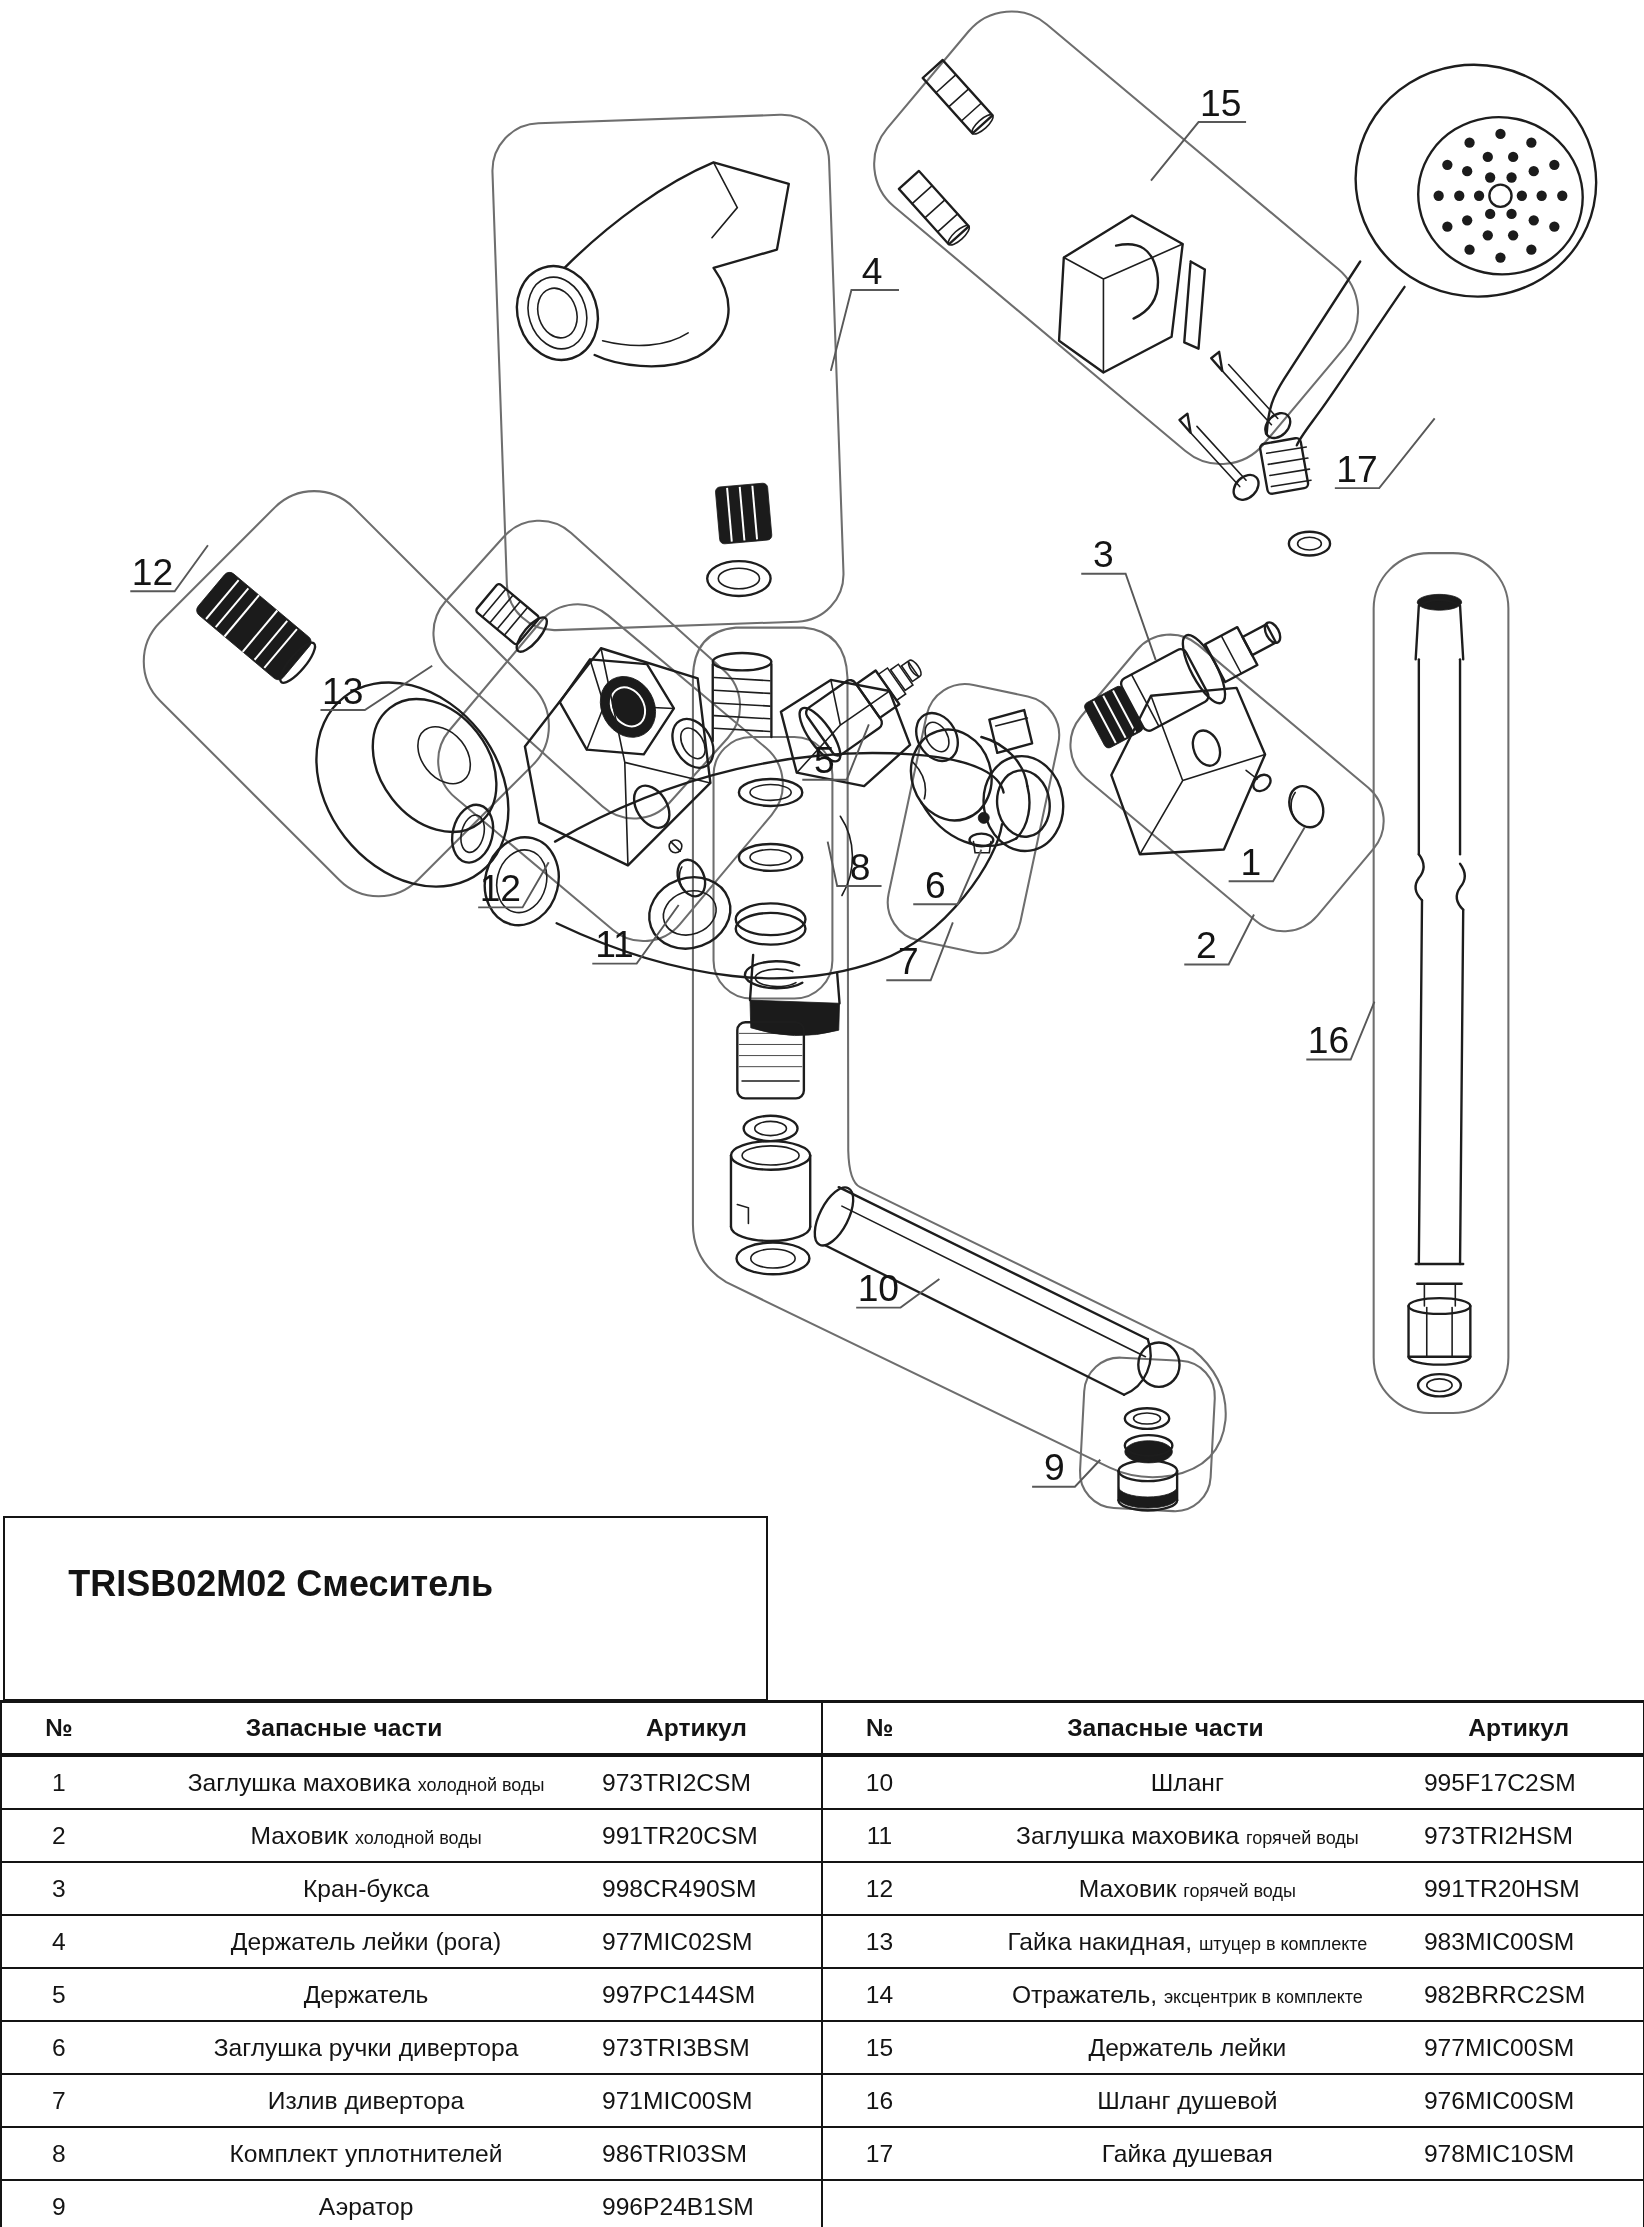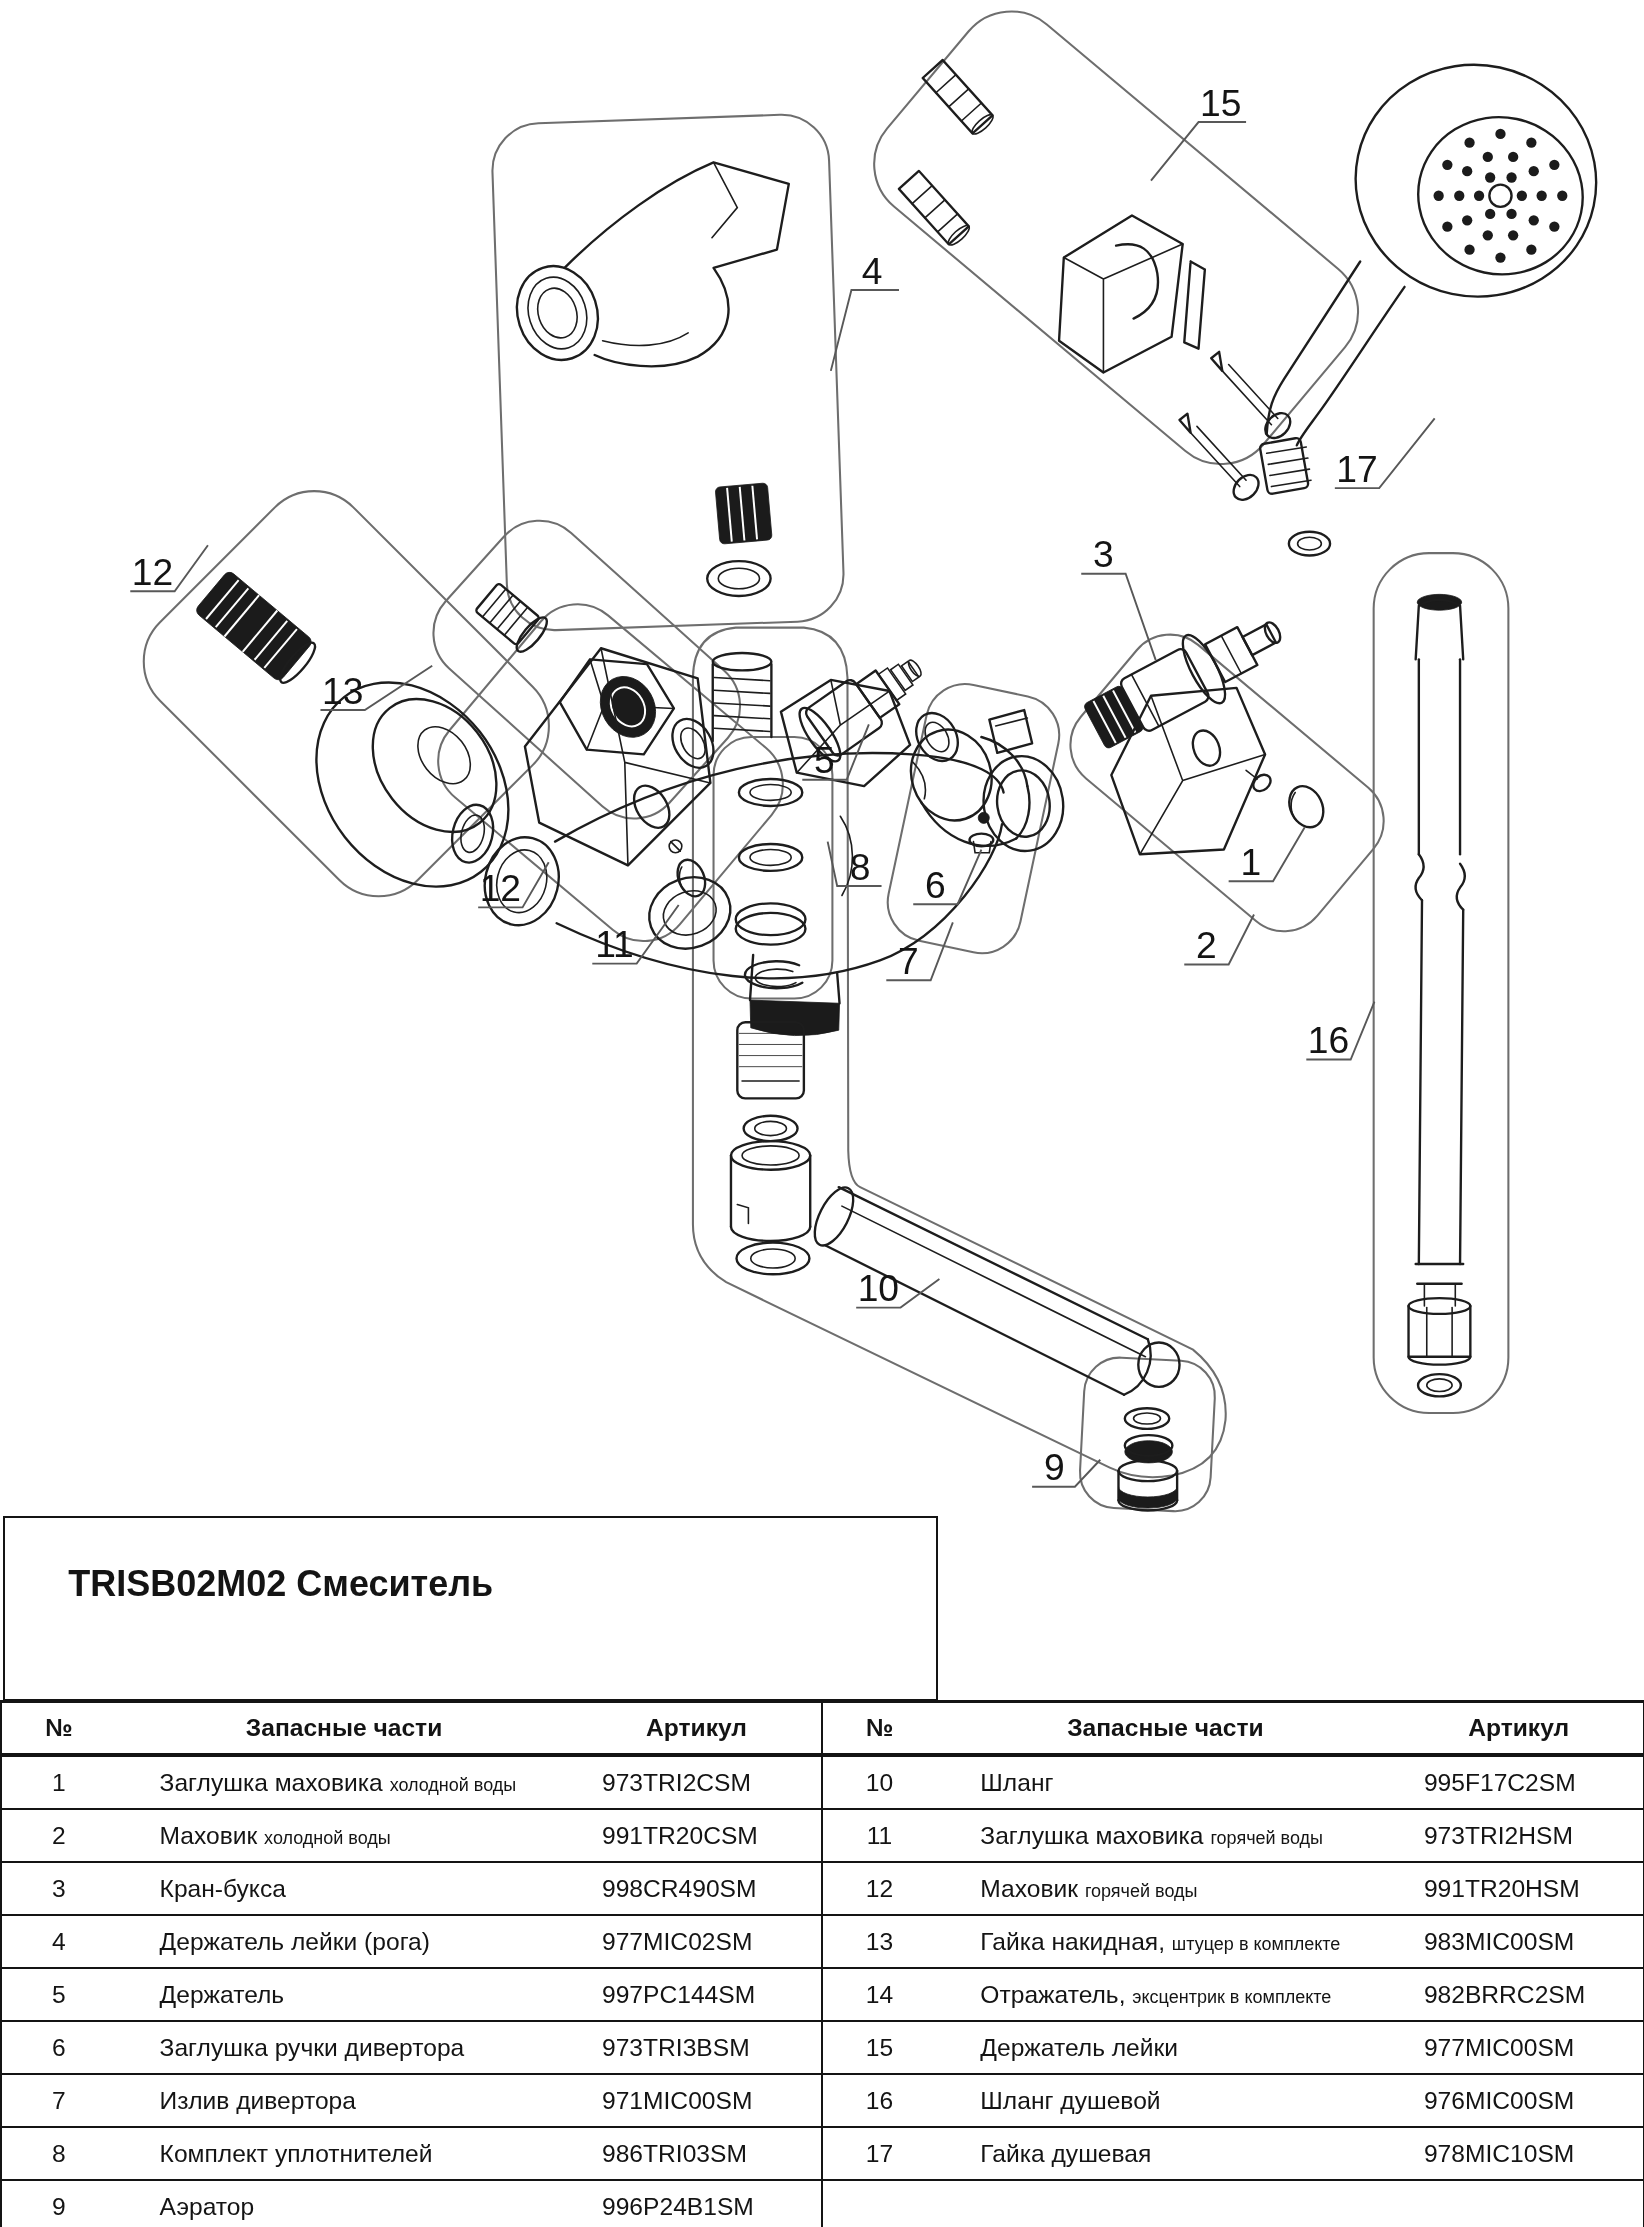--- a/index.html
+++ b/index.html
@@ -8,35 +8,35 @@
   .diagram-svg{position:absolute;left:0;top:0;}
   
   .st{stroke:#1d1d1d;stroke-width:3;fill:none;stroke-linecap:round;stroke-linejoin:round;}
   .st2{stroke:#1d1d1d;stroke-width:2;fill:none;stroke-linecap:round;}
   .dk{fill:#1b1b1b;stroke:#1b1b1b;stroke-width:1;}
   .wh{stroke:#ffffff;stroke-width:2.5;fill:none;}
   .ol{stroke:#6e6e6e;stroke-width:2.6;fill:none;}
   .ld{stroke:#585858;stroke-width:2.4;fill:none;}
   .cal{font:47px "Liberation Sans",sans-serif;fill:#141414;text-anchor:middle;}
   
-  .title-box{position:absolute;left:3.2px;top:1516px;width:935px;height:185px;
+  .title-box{position:absolute;left:3.2px;top:1516px;width:765px;height:185px;
      border:2.4px solid #141414;box-sizing:border-box;padding:38px 16px 0 63px;}
   .title-box .t1,.title-box .t2{font-size:36px;font-weight:600;line-height:1.58;}
   
   .tables{position:absolute;left:0;top:1700px;width:1645px;height:527px;display:flex;}
   table.parts-table{border-collapse:collapse;width:50%;table-layout:fixed;
      border-top:3.2px solid #141414;}
   table.lt{border-left:2.4px solid #141414;border-right:2.4px solid #141414;}
   table.rt{border-right:2.4px solid #141414;}
   .parts-table th{font-size:24.6px;font-weight:bold;height:48px;
      border-bottom:4px solid #141414;vertical-align:middle;}
   .parts-table td{font-size:24.6px;height:49px;border-bottom:2.4px solid #141414;
      vertical-align:middle;white-space:nowrap;overflow:hidden;}
   .parts-table .c-num{width:13.7%;text-align:center;}
-  .parts-table .c-name{width:56.1%;text-align:left;padding-left:44px;}
+  .parts-table .c-name{width:56.1%;text-align:center;padding-left:44px;}
   .parts-table .c-art{width:30.2%;text-align:left;padding-left:28.5px;}
   .parts-table th.c-name,.parts-table th.c-art{text-align:center;padding-left:0;}
   .small{font-size:18px;}
 </style>
 </head>
 <body>
 
 <div class="page">
 
   <svg class="diagram-svg" width="1645" height="1516" viewBox="0 0 2075 1913">

